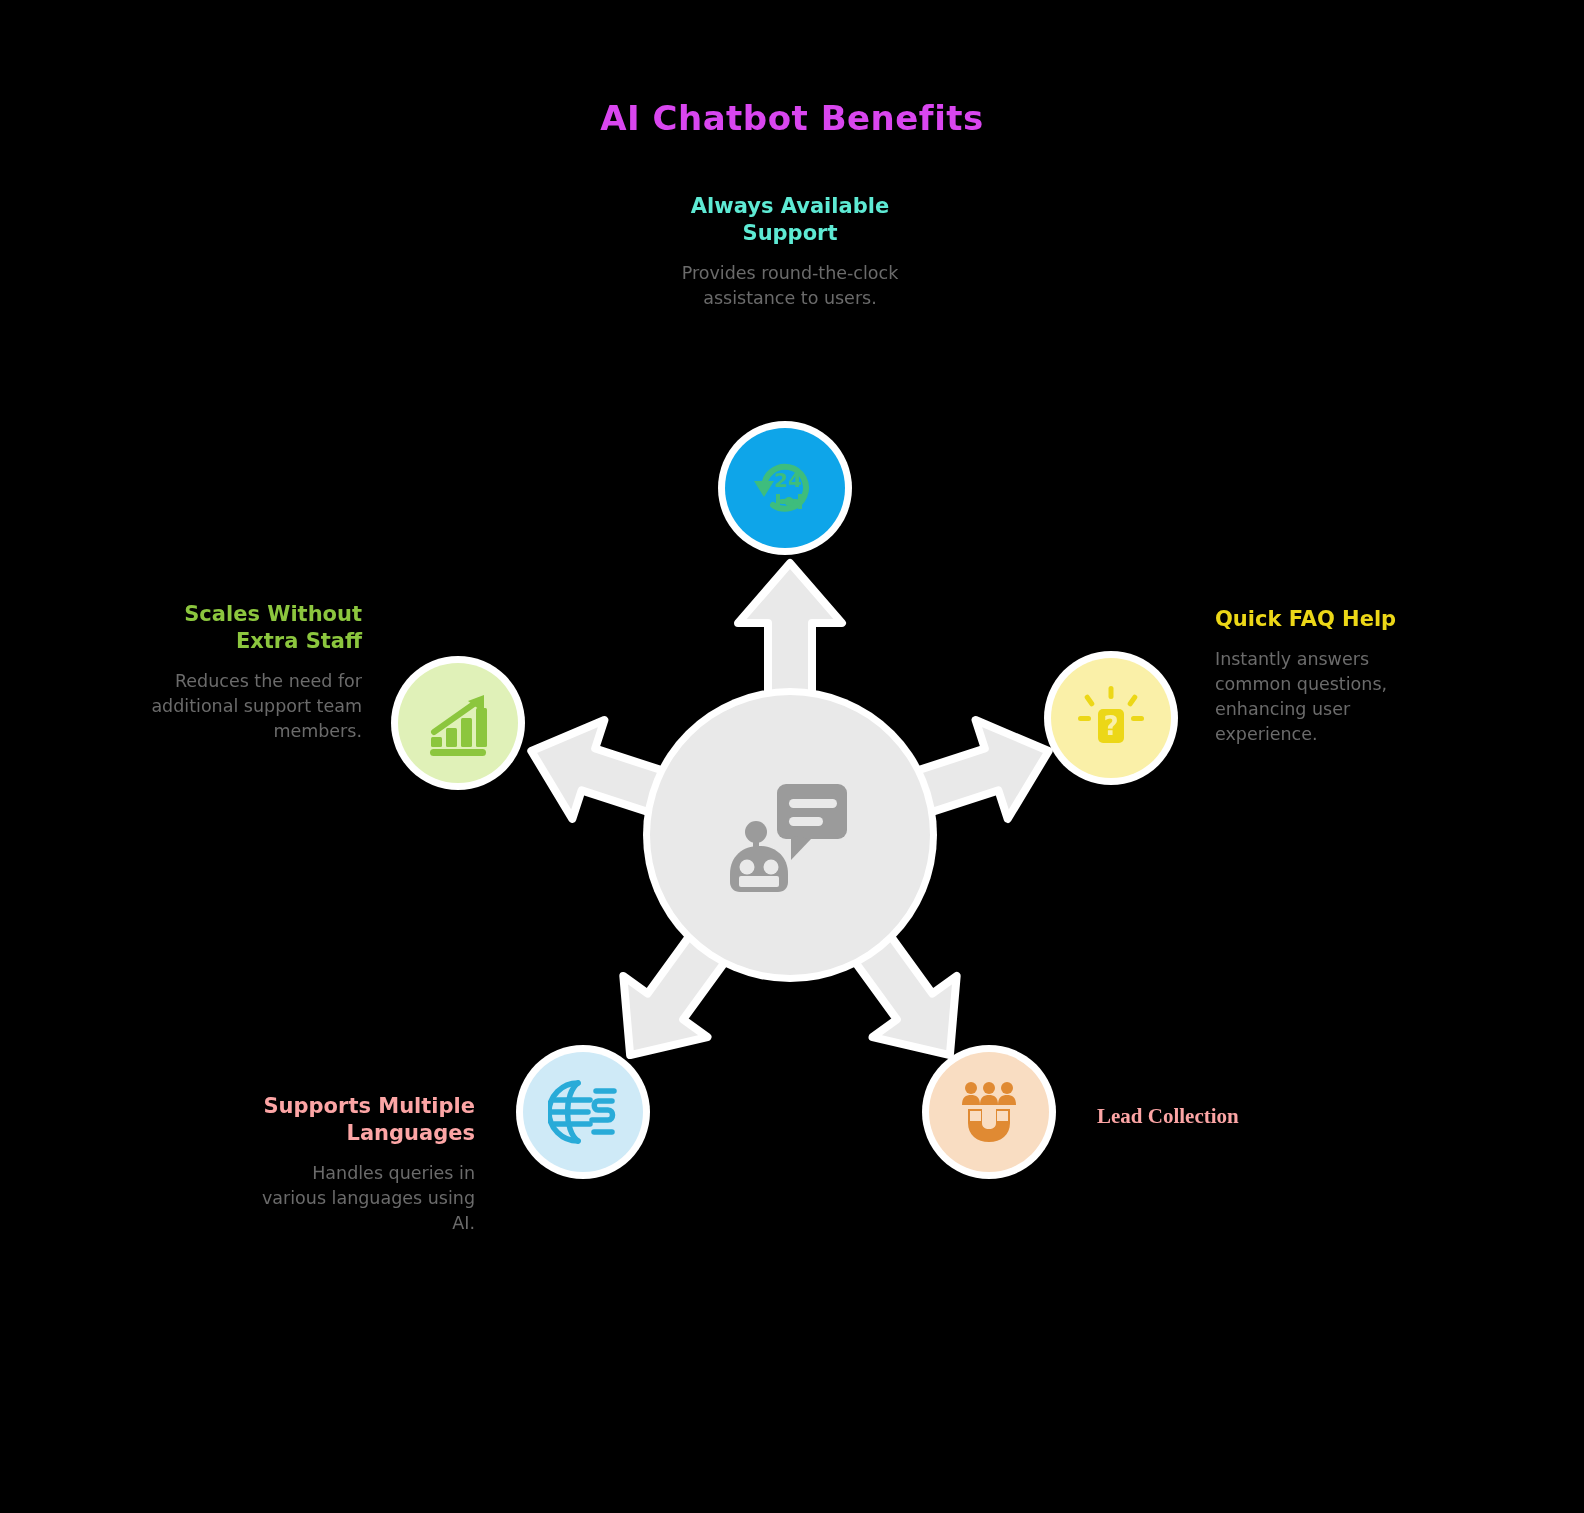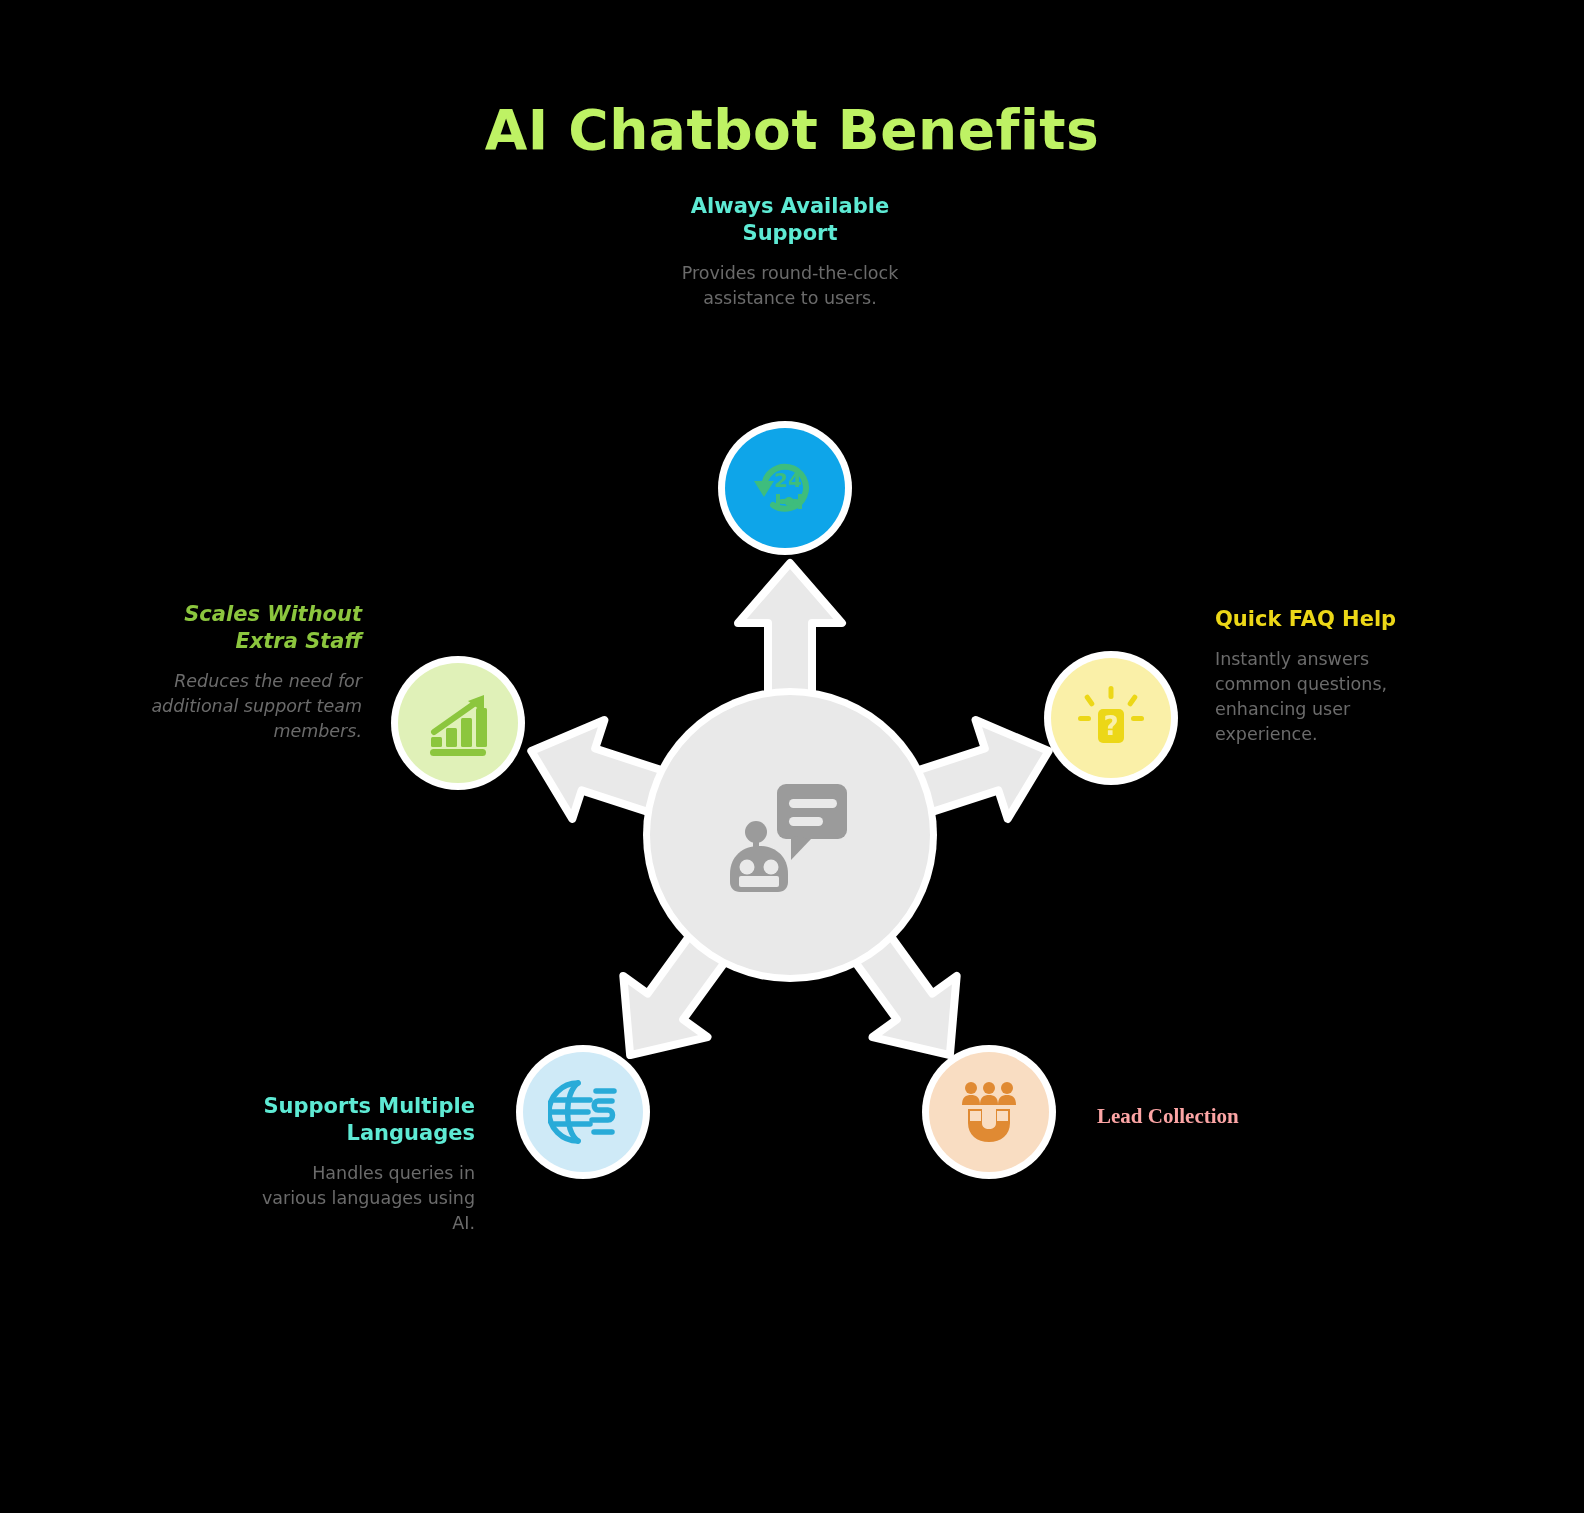--- a/index.html
+++ b/index.html
@@ -24,24 +24,24 @@
   }
 
   
   #title {
     position: absolute;
     left: 0;
     top: 98px;
     width: 1584px;
     text-align: center;
     font-family: "DejaVu Sans", sans-serif;
-    font-size: 55px;
+    font-size: 34px;
     font-weight: bold;
     letter-spacing: 0.5px;
-    color: #bef264;
+    color: #d946ef;
     user-select: none;
   }
 
   
   #spokes {
     position: absolute;
     left: 0;
     top: 0;
     width: 1584px;
     height: 1513px;
@@ -224,37 +224,37 @@
         <line x1="3" y1="35" x2="40" y2="35"></line>
         <line x1="6" y1="47" x2="42" y2="47"></line>
 
         <path d="M 64 24 L 50 24 C 45 24 45 33 50 33 L 60 33 C 66 33 66 43 60 43 L 44 43"></path>
         <line x1="48" y1="14" x2="66" y2="14"></line>
         <line x1="46" y1="55" x2="64" y2="55"></line>
       </g>
     </svg>
   </div>
   <div class="node-text al-right" style="left:250px; top:1093px; width:225px;">
-    <div class="node-title" style="color:#5eead4;">Supports Multiple Languages</div>
+    <div class="node-title" style="color:#fca5a5;">Supports Multiple Languages</div>
     <div class="node-desc">Handles queries in various languages using AI.</div>
   </div>
 
   <div class="node-circle" style="left:398px; top:663px; background:#e0f1b8;">
     <svg width="72" height="72" viewBox="0 0 72 72">
       <g fill="#8cc63e">
         <rect x="8" y="62" width="56" height="7" rx="3.5"></rect>
         <rect x="9" y="50" width="11" height="10" rx="1.5"></rect>
         <rect x="24" y="41" width="11" height="19" rx="1.5"></rect>
         <rect x="39" y="31" width="11" height="29" rx="1.5"></rect>
         <rect x="54" y="21" width="11" height="39" rx="1.5"></rect>
       </g>
       <g stroke="#8cc63e" stroke-width="6" stroke-linecap="round" fill="none">
         <line x1="12" y1="45" x2="56" y2="14"></line>
       </g>
       <path d="M 62 8 L 62 26 L 46 14 Z" fill="#8cc63e"></path>
     </svg>
   </div>
-  <div class="node-text al-right" style="left:130px; top:601px; width:232px;font-style:italic;">
+  <div class="node-text al-right" style="left:130px; top:601px; width:232px;">
     <div class="node-title" style="color:#8cc63e;">Scales Without Extra Staff</div>
     <div class="node-desc">Reduces the need for additional support team members.</div>
   </div>
 
 </div>
 
 </body></html>

